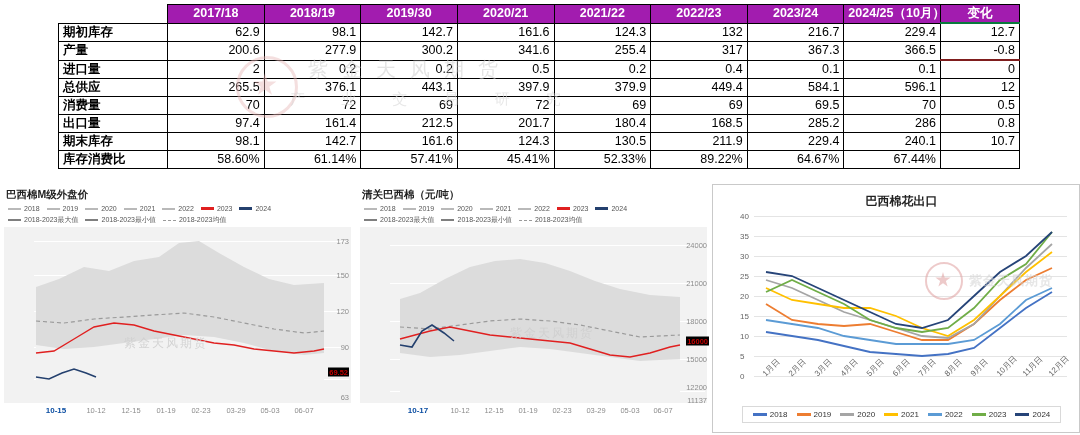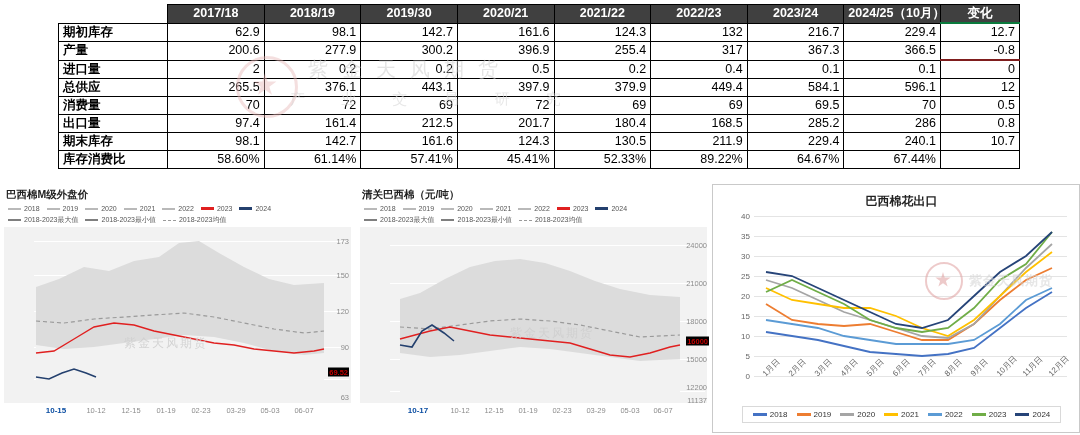--- a/index.html
+++ b/index.html
@@ -5,21 +5,21 @@
   html,body{margin:0;padding:0;background:#ffffff;}
   body{width:1080px;height:435px;font-family:"Liberation Sans",sans-serif;overflow:hidden;position:relative;}
 
   
   .table-wrap{position:absolute;left:58px;top:4px;width:962px;}
   table.balance{border-collapse:collapse;width:100%;table-layout:fixed;}
   table.balance th,table.balance td{
     border:1px solid #000;height:17px;line-height:17px;
     font-size:12.5px;text-align:right;padding:0 4px;white-space:nowrap;
   }
-  table.balance th{background:#404040;color:#fff;text-align:center;font-weight:bold;}
+  table.balance th{background:#a21caf;color:#fff;text-align:center;font-weight:bold;}
   table.balance th.blank{background:#ffffff;border-left:none;border-top:none;}
   table.balance td.rowlabel{text-align:left;font-weight:bold;background:#fff;}
   table.balance td{background:#fff;}
   .col0{width:105px;}
   .colc{width:93px;}
   .collast{width:76px;}
   td.hl{border-right:2px solid #0a7a3c;}
   tr.hl-top td.hl{border-top:2px solid #0a7a3c;}
   tr.hl-bot td.hl{border-bottom:2px solid #7f1d1d;}
 
@@ -50,21 +50,21 @@
   .plot .ylab{position:absolute;right:2px;font-size:7.5px;color:#8c8c8c;transform:translateY(-50%);}
   .plot .ylab.mark{color:#c00000;font-weight:bold;background:#000000;padding:0 1px;}
   .plot .gl{position:absolute;left:30px;right:2px;height:1px;background:#ffffff;}
   .plot .xlab{position:absolute;bottom:-12px;font-size:7.5px;color:#8c8c8c;transform:translateX(-50%);}
   .plot .xlab.mark{color:#0b4ea2;font-weight:bold;font-size:8px;}
   .wm{position:absolute;font-size:12px;color:#cfcfcf;letter-spacing:2px;opacity:.85;pointer-events:none;}
 
   
   .p3-title{text-align:center;font-size:12px;font-weight:bold;color:#222;padding:8px 0 0 0;}
   .p3-plot{position:relative;margin:6px 8px 0 8px;height:160px;}
-  .p3-plot .yl{position:absolute;left:0;font-size:8px;color:#666;transform:translateY(-50%);width:18px;text-align:right;}
+  .p3-plot .yl{position:absolute;left:8px;font-size:8px;color:#666;transform:translateY(-50%);width:18px;text-align:left;}
   .p3-plot .gl{position:absolute;left:22px;right:4px;height:1px;background:#e4e4e4;}
   .p3-plot .xl{position:absolute;bottom:-20px;font-size:8px;color:#666;transform-origin:left top;transform:rotate(-45deg);white-space:nowrap;}
   .p3-legend{display:flex;justify-content:center;gap:9px;margin-top:30px;border:1px solid #d9d9d9;margin-left:18px;margin-right:18px;padding:3px 0;}
   .p3-legend .lg3{display:flex;align-items:center;gap:3px;font-size:8px;color:#333;}
   .p3-legend .lg3 i{display:inline-block;width:14px;height:2.5px;}
   .p3-wm{position:absolute;right:18px;top:46px;display:flex;align-items:center;gap:6px;opacity:.55;pointer-events:none;}
   .p3-wm .seal{width:34px;height:34px;border-radius:50%;border:2.5px solid #e0a0a0;position:relative;}
   .p3-wm .seal:after{content:"";position:absolute;left:8px;top:8px;width:16px;height:16px;background:#e0a0a0;
     clip-path:polygon(50% 0,61% 35%,98% 35%,68% 57%,79% 91%,50% 70%,21% 91%,32% 57%,2% 35%,39% 35%);}
   .p3-wm .txt{font-size:13px;color:#d3d3d3;font-weight:bold;letter-spacing:1px;}
@@ -111,21 +111,21 @@
         <td>132</td>
         <td>216.7</td>
         <td>229.4</td>
         <td class="hl">12.7</td>
       </tr>
       <tr class="hl-bot">
         <td class="rowlabel">产量</td>
         <td>200.6</td>
         <td>277.9</td>
         <td>300.2</td>
-        <td>396.9</td>
+        <td>341.6</td>
         <td>255.4</td>
         <td>317</td>
         <td>367.3</td>
         <td>366.5</td>
         <td class="hl">-0.8</td>
       </tr>
       <tr>
         <td class="rowlabel">进口量</td>
         <td>2</td>
         <td>0.2</td>

